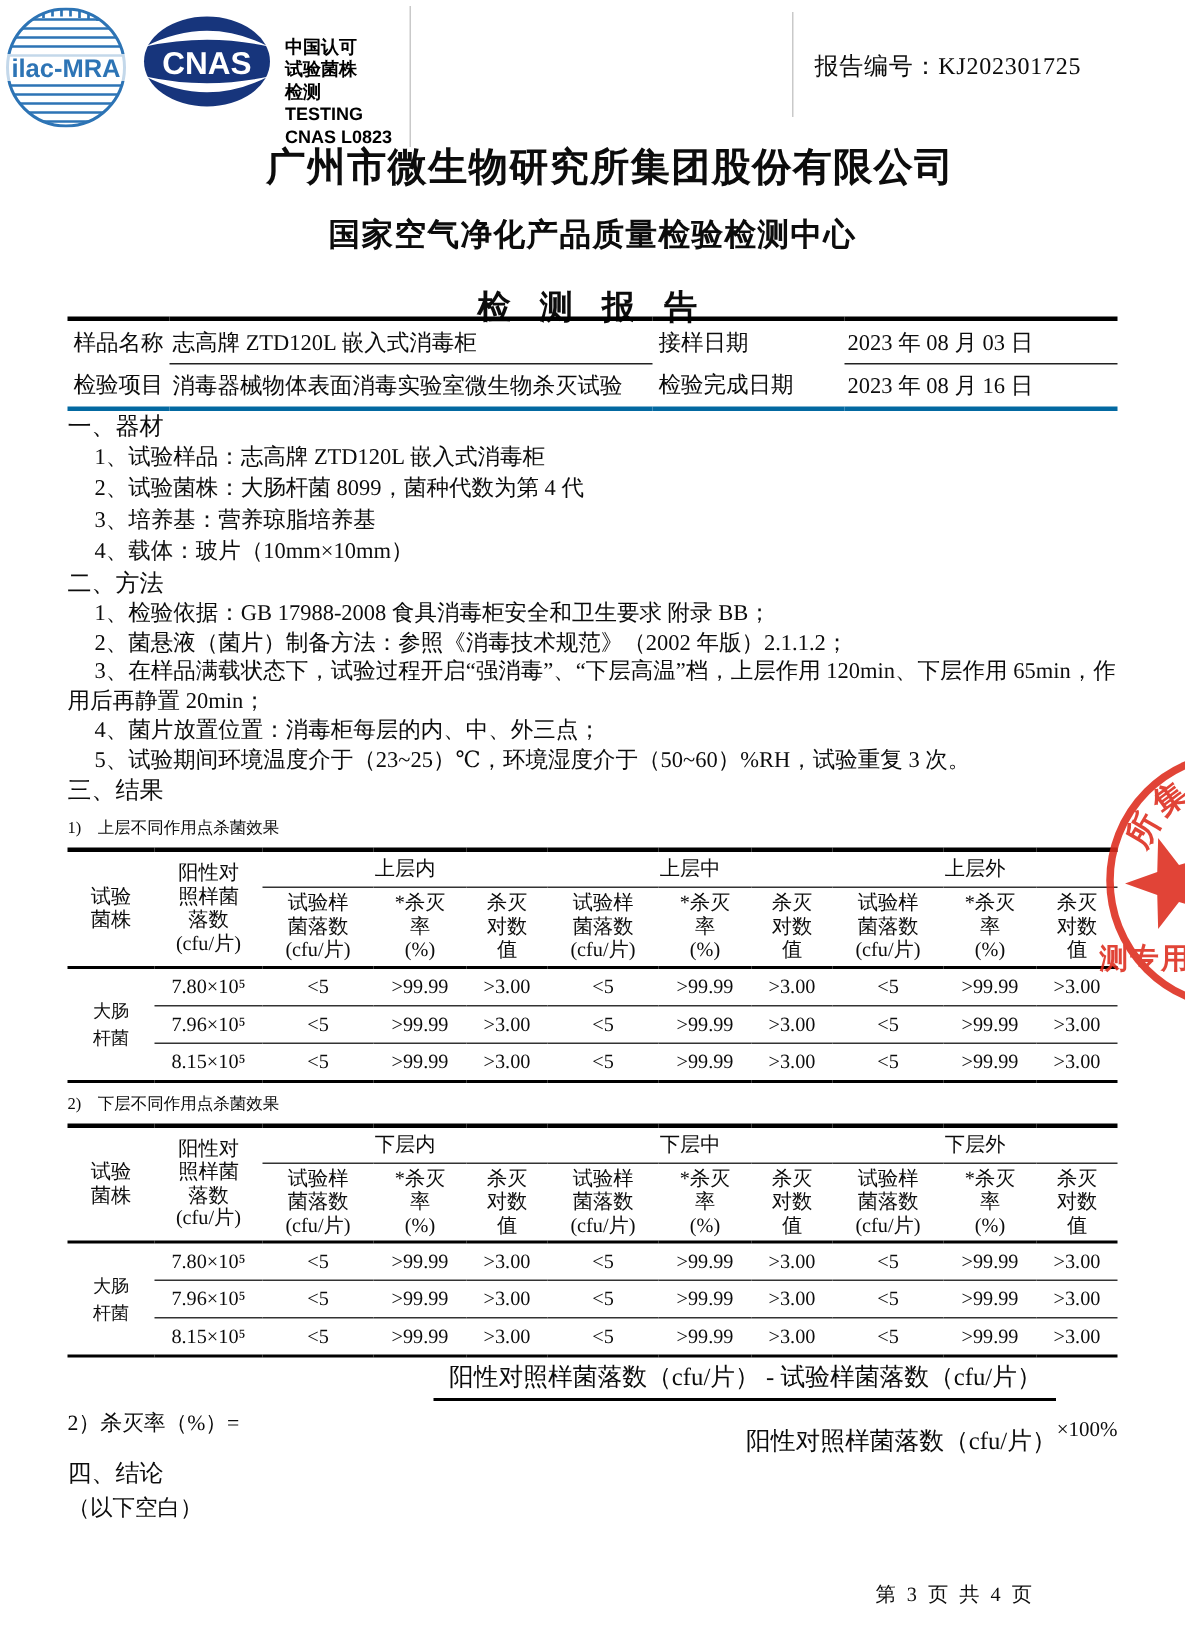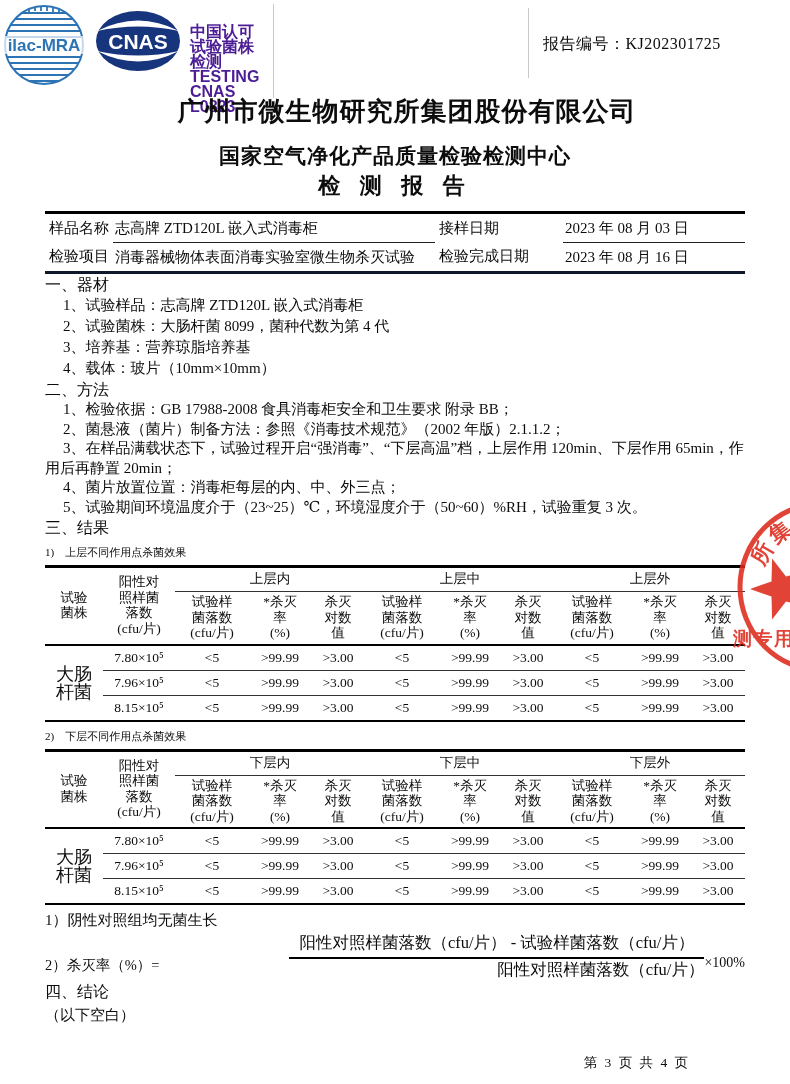--- a/index.html
+++ b/index.html
@@ -2,62 +2,62 @@
 <html><head>
 <meta charset="utf-8">
 <style>
   html,body{margin:0;padding:0;background:#888;}
   .page{position:relative;width:790px;height:1084px;background:#fff;overflow:hidden;
         font-family:"Liberation Serif","DejaVu Serif",serif;color:#0c0c0c;}
   
   .hdr{position:absolute;top:0;left:0;width:100%;height:100px;}
   .ilac{position:absolute;left:3px;top:5px;}
   .cnas{position:absolute;left:95px;top:10px;}
-  .accred{position:absolute;left:190px;top:24px;width:86px;color:#4c1d95;
-          font-family:"Liberation Sans",sans-serif;font-weight:bold;font-size:16px;line-height:15px;}
+  .accred{position:absolute;left:190px;top:24px;width:86px;color:#000000;
+          font-family:"Liberation Sans",sans-serif;font-weight:bold;font-size:12px;line-height:15px;}
   .cma{position:absolute;left:277px;top:8px;width:106px;text-align:left;}
   .cma-num{color:#e60012;font-family:"Liberation Sans",sans-serif;font-weight:bold;
            font-size:13.5px;letter-spacing:.5px;margin-top:1px;}
   .scan-edge{position:absolute;width:1px;background:#c9c9c9;}
   .se1{left:273px;top:4px;height:94px;}
   .se2{left:528px;top:8px;height:70px;}
   .repno{position:absolute;left:543px;top:34px;font-size:16px;letter-spacing:.5px;}
   
   .titles{position:absolute;top:94px;left:0;width:100%;text-align:center;font-weight:bold;}
   .t1{font-size:26px;letter-spacing:1px;padding-left:24px;}
   .t2{font-size:21px;letter-spacing:1px;margin-top:13px;}
-  .t3{font-size:22px;letter-spacing:7px;margin-top:1px;}
+  .t3{font-size:22px;letter-spacing:7px;margin-top:20px;}
   
   .flow{position:absolute;top:211px;left:45px;width:700px;}
   table{border-collapse:collapse;}
   .info-table{width:700px;table-layout:fixed;font-size:15px;
-              border-top:3px solid #000;border-bottom:3px solid #0f172a;}
+              border-top:3px solid #000;border-bottom:3px solid #0369a1;}
   .info-table td{height:28px;padding:0 2px;vertical-align:middle;}
   .info-table td.lab{padding-left:4px;}
   .info-table td.val{border-bottom:1px solid #222;}
   .sec-h{font-size:16px;line-height:21px;}
   .li{font-size:15px;line-height:21px;margin-left:0;text-indent:18px;}
   .tight .li{line-height:19.5px;text-indent:18px;}
   .cap{font-size:11px;line-height:20px;margin-top:4px;margin-bottom:3px;}
   
   .rt{width:700px;table-layout:fixed;text-align:center;font-size:13.5px;
       border-top:3px solid #000;border-bottom:2.5px solid #000;margin-bottom:2px;}
   .rt th{font-weight:normal;white-space:pre-line;line-height:15.5px;padding:2px 0 3px;vertical-align:middle;}
   .rt th.grp{border-bottom:1px solid #333;line-height:18px;}
   .rt thead th.hb{border-bottom:2.5px solid #000;}
   .rt td{border-bottom:1px solid #333;height:22px;vertical-align:middle;}
   .rt tbody tr:last-child td{border-bottom:none;}
-  .rt td.strain{border-bottom:none;white-space:pre-line;font-size:18px;line-height:18px;}
+  .rt td.strain{border-bottom:none;white-space:pre-line;font-size:12px;line-height:18px;}
   
   .note{font-size:15px;line-height:20px;margin-top:5px;}
   .formula-row{display:flex;align-items:stretch;margin-top:2px;}
   .f-lhs{font-size:14.5px;align-self:center;white-space:nowrap;margin-top:18px;}
   .frac{flex:1;text-align:right;align-self:center;}
   .num{display:inline-block;font-size:16.5px;border-bottom:2px solid #000;padding:0 10px 3px;}
-  .den{font-size:16.5px;padding-top:0;}
+  .den{font-size:16.5px;padding-top:16px;}
   .f-rhs{font-size:14px;align-self:flex-end;padding-bottom:10px;white-space:nowrap;}
   .concl{font-size:15px;line-height:23px;text-indent:2em;margin-top:2px;}
   .blank-note{font-size:15px;line-height:22px;margin-top:2px;}
   
   .pageno{position:absolute;right:100px;bottom:12px;font-size:13.5px;letter-spacing:2px;}
   .stamp-wrap{position:absolute;top:497px;right:0;width:58px;height:182px;overflow:hidden;}
 </style>
 </head>
 <body>
 
@@ -341,21 +341,20 @@
             <td>&lt;5</td>
             <td>&gt;99.99</td>
             <td>&gt;3.00</td>
             <td>&lt;5</td>
             <td>&gt;99.99</td>
             <td>&gt;3.00</td>
           </tr>
         </tbody>
       </table>
 
-    <div class="note">1）阴性对照组均无菌生长</div>
 
     <div class="formula-row">
       <div class="f-lhs">2）杀灭率（%）=</div>
       <div class="frac">
         <div class="num">阳性对照样菌落数（cfu/片） - 试验样菌落数（cfu/片）</div>
         <div class="den">阳性对照样菌落数（cfu/片）</div>
       </div>
       <div class="f-rhs">×100%</div>
     </div>
 

